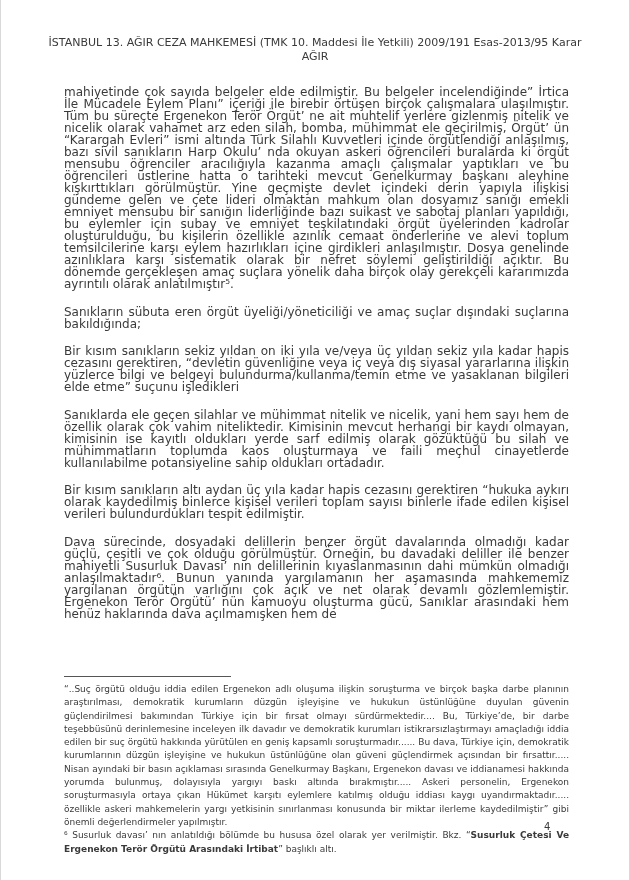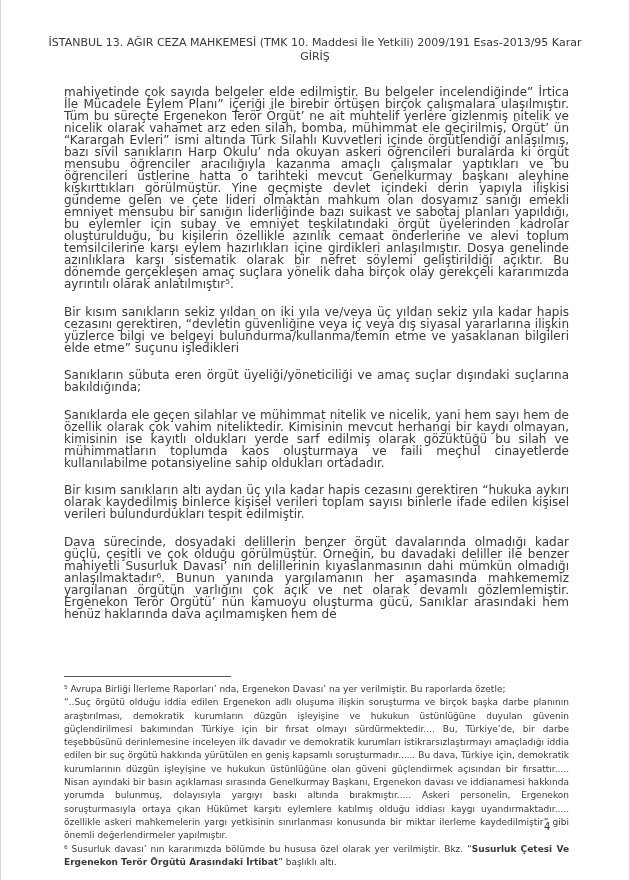--- a/index.html
+++ b/index.html
@@ -60,34 +60,33 @@
     color: #3a3a3a;
   }
 </style>
 </head>
 <body>
 
 <div class="page">
 
   <div class="doc-header">
     <div>İSTANBUL 13. AĞIR CEZA MAHKEMESİ (TMK 10. Maddesi İle Yetkili)  2009/191 Esas-2013/95 Karar</div>
-    <div>GİRİŞ</div>
+    <div>AĞIR</div>
   </div>
 
   <div class="content">
     <p>mahiyetinde çok sayıda belgeler elde edilmiştir. Bu belgeler incelendiğinde” İrtica İle Mücadele Eylem Planı” içeriği ile birebir örtüşen birçok çalışmalara ulaşılmıştır. Tüm bu süreçte Ergenekon Terör Örgüt’ ne ait muhtelif yerlere gizlenmiş nitelik ve nicelik olarak vahamet arz eden silah, bomba, mühimmat ele geçirilmiş, Örgüt’ ün “Karargah Evleri” ismi altında Türk Silahlı Kuvvetleri içinde örgütlendiği anlaşılmış, bazı sivil sanıkların Harp Okulu’ nda okuyan askeri öğrencileri buralarda ki örgüt mensubu öğrenciler aracılığıyla kazanma amaçlı çalışmalar yaptıkları ve bu öğrencileri üstlerine hatta o tarihteki mevcut Genelkurmay başkanı aleyhine kışkırttıkları görülmüştür. Yine geçmişte devlet içindeki derin yapıyla ilişkisi gündeme gelen ve çete lideri olmaktan mahkum olan dosyamız sanığı emekli emniyet mensubu bir sanığın liderliğinde bazı suikast ve sabotaj planları yapıldığı, bu eylemler için subay ve emniyet teşkilatındaki örgüt üyelerinden kadrolar oluşturulduğu, bu kişilerin özellikle azınlık cemaat önderlerine ve alevi toplum temsilcilerine karşı eylem hazırlıkları içine girdikleri anlaşılmıştır. Dosya genelinde azınlıklara karşı sistematik olarak bir nefret söylemi geliştirildiği açıktır. Bu dönemde gerçekleşen amaç suçlara yönelik daha birçok olay gerekçeli kararımızda ayrıntılı olarak anlatılmıştır⁵.</p>
+    <p>Sanıkların sübuta eren örgüt üyeliği/yöneticiliği ve amaç suçlar dışındaki suçlarına bakıldığında;</p>
     <p>Bir kısım sanıkların sekiz yıldan on iki yıla ve/veya üç yıldan sekiz yıla kadar hapis cezasını gerektiren, “devletin güvenliğine veya iç veya dış siyasal yararlarına ilişkin yüzlerce bilgi ve belgeyi bulundurma/kullanma/temin etme ve yasaklanan bilgileri elde etme” suçunu işledikleri</p>
-    <p>Sanıkların sübuta eren örgüt üyeliği/yöneticiliği ve amaç suçlar dışındaki suçlarına bakıldığında;</p>
     <p>Sanıklarda ele geçen silahlar ve mühimmat nitelik ve nicelik, yani hem sayı hem de özellik olarak çok vahim niteliktedir. Kimisinin mevcut herhangi bir kaydı olmayan, kimisinin ise kayıtlı oldukları yerde sarf edilmiş olarak gözüktüğü bu silah ve mühimmatların toplumda kaos oluşturmaya ve faili meçhul cinayetlerde kullanılabilme potansiyeline sahip oldukları ortadadır.</p>
     <p>Bir kısım sanıkların altı aydan üç yıla kadar hapis cezasını gerektiren “hukuka aykırı olarak kaydedilmiş binlerce kişisel verileri toplam sayısı binlerle ifade edilen kişisel verileri bulundurdukları tespit edilmiştir.</p>
     <p>Dava sürecinde, dosyadaki delillerin benzer örgüt davalarında olmadığı kadar güçlü, çeşitli ve çok olduğu görülmüştür. Örneğin, bu davadaki deliller ile benzer mahiyetli Susurluk Davası’ nın delillerinin kıyaslanmasının dahi mümkün olmadığı anlaşılmaktadır⁶. Bunun yanında yargılamanın her aşamasında mahkememiz yargılanan örgütün varlığını çok açık ve net olarak devamlı gözlemlemiştir. Ergenekon Terör Örgütü’ nün kamuoyu oluşturma gücü, Sanıklar arasındaki hem henüz haklarında dava açılmamışken hem de</p>
   </div>
 
   <div class="footnote-area">
     <div class="fn-sep"></div>
-    <p>⁵ Avrupa Birliği İlerleme Raporları’ nda, Ergenekon Davası’ na yer verilmiştir. Bu raporlarda özetle;</p>
     <p>“..Suç örgütü olduğu iddia edilen Ergenekon adlı oluşuma ilişkin soruşturma ve birçok başka darbe planının araştırılması, demokratik kurumların düzgün işleyişine ve hukukun üstünlüğüne duyulan güvenin güçlendirilmesi bakımından Türkiye için bir fırsat olmayı sürdürmektedir.... Bu, Türkiye’de, bir darbe teşebbüsünü derinlemesine inceleyen ilk davadır ve demokratik kurumları istikrarsızlaştırmayı amaçladığı iddia edilen bir suç örgütü hakkında yürütülen en geniş kapsamlı soruşturmadır...... Bu dava, Türkiye için, demokratik kurumlarının düzgün işleyişine ve hukukun üstünlüğüne olan güveni güçlendirmek açısından bir fırsattır..... Nisan ayındaki bir basın açıklaması sırasında Genelkurmay Başkanı, Ergenekon davası ve iddianamesi hakkında yorumda bulunmuş, dolayısıyla yargıyı baskı altında bırakmıştır..... Askeri personelin, Ergenekon soruşturmasıyla ortaya çıkan Hükümet karşıtı eylemlere katılmış olduğu iddiası kaygı uyandırmaktadır..... özellikle askeri mahkemelerin yargı yetkisinin sınırlanması konusunda bir miktar ilerleme kaydedilmiştir” gibi önemli değerlendirmeler yapılmıştır.</p>
-    <p><span>⁶ Susurluk davası’ nın kararımızda bölümde bu hususa özel olarak yer verilmiştir. Bkz. “</span><span class="bold">Susurluk Çetesi Ve Ergenekon Terör Örgütü Arasındaki İrtibat</span><span>” başlıklı altı.</span></p>
+    <p><span>⁶ Susurluk davası’ nın anlatıldığı bölümde bu hususa özel olarak yer verilmiştir. Bkz. “</span><span class="bold">Susurluk Çetesi Ve Ergenekon Terör Örgütü Arasındaki İrtibat</span><span>” başlıklı altı.</span></p>
   </div>
 
   <div class="page-number">4</div>
 
 </div>
 
 </body></html>

